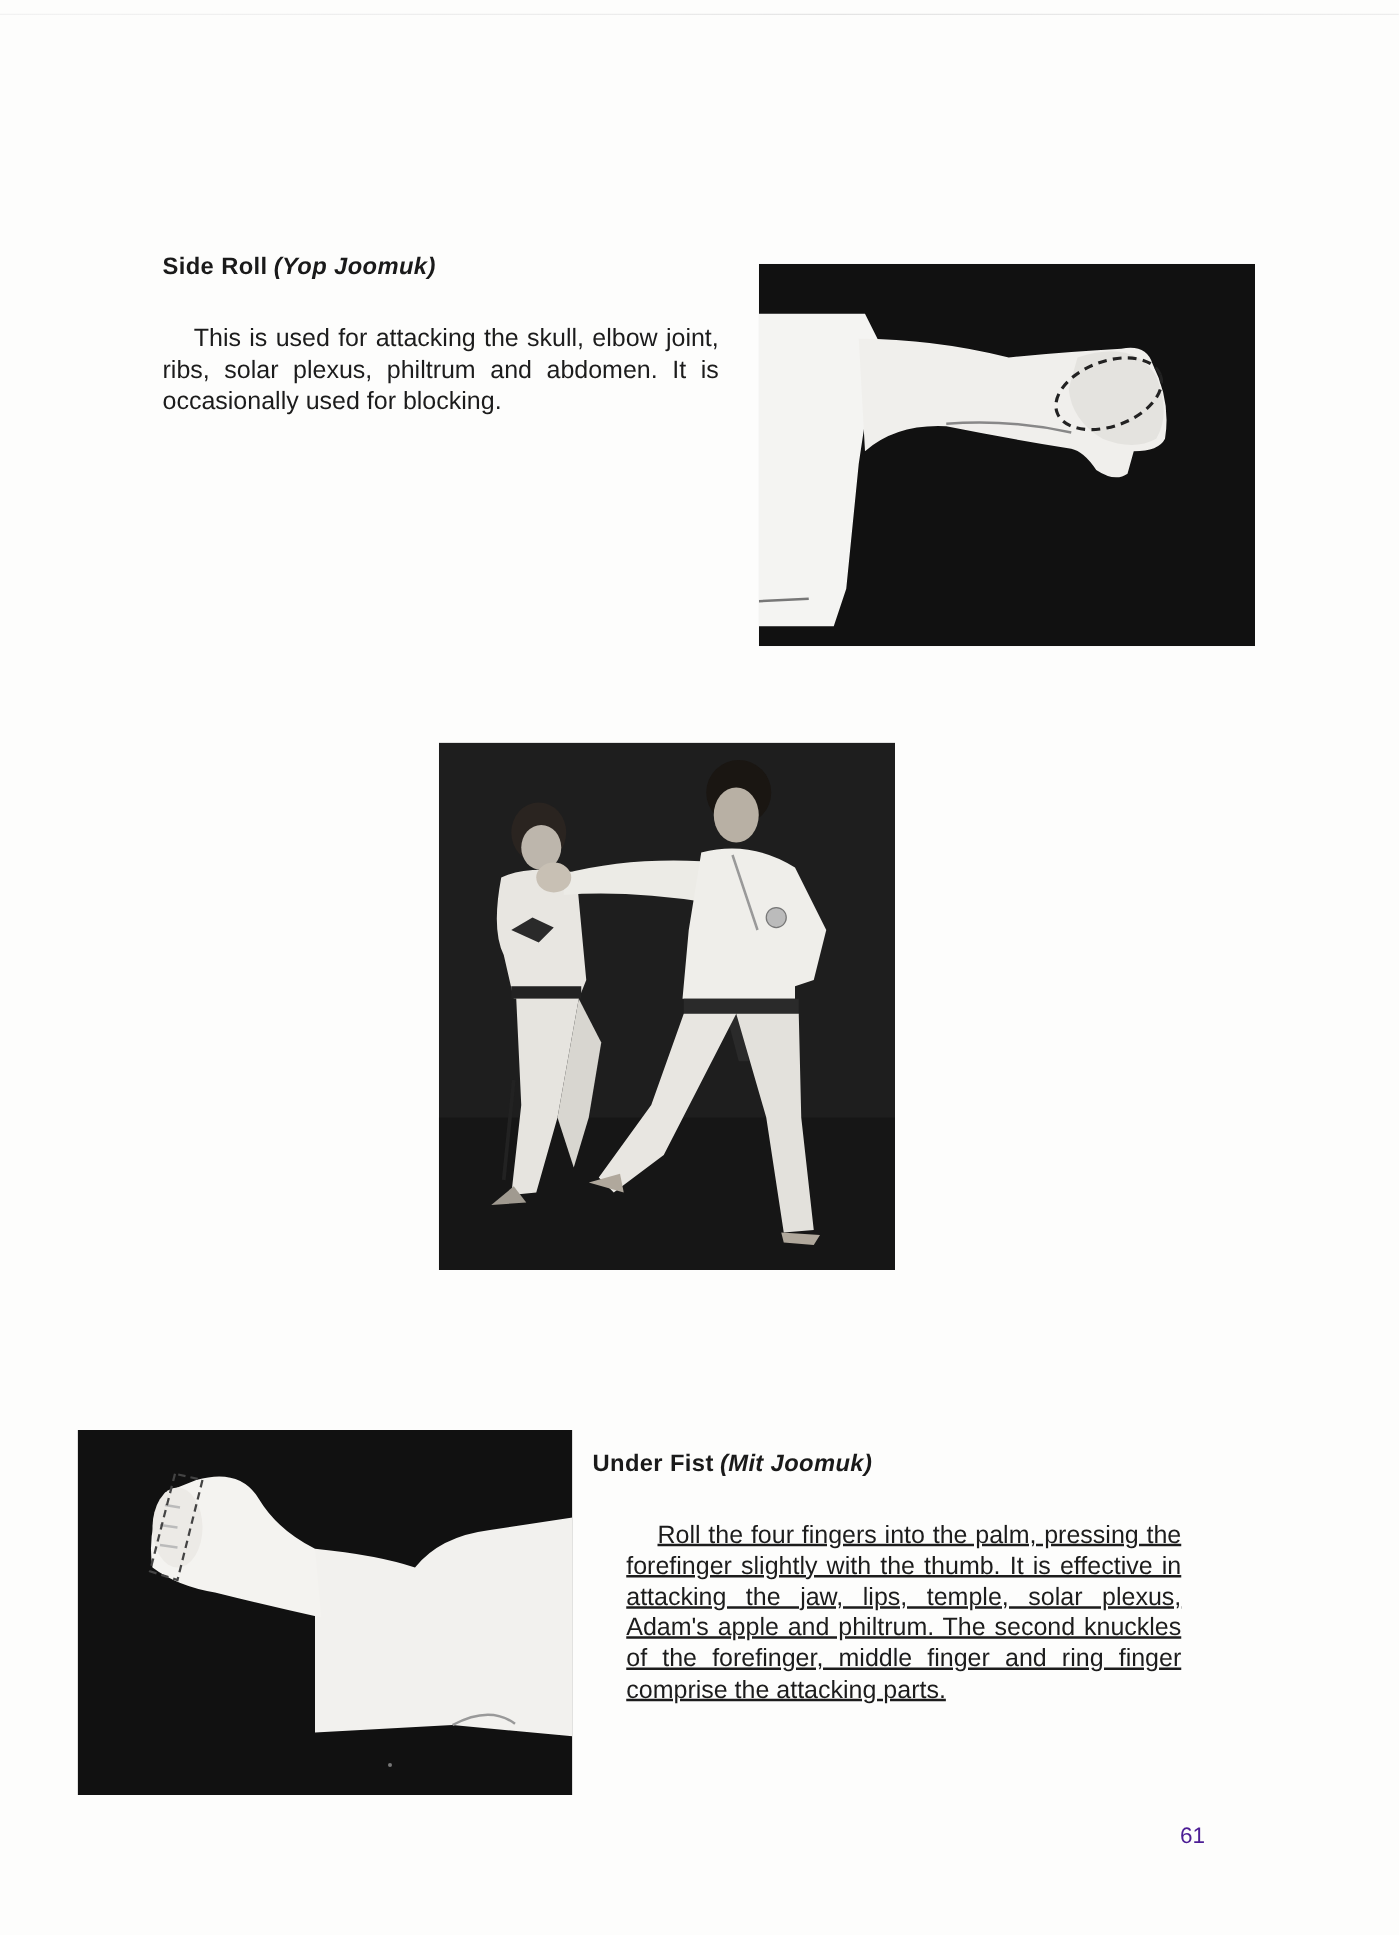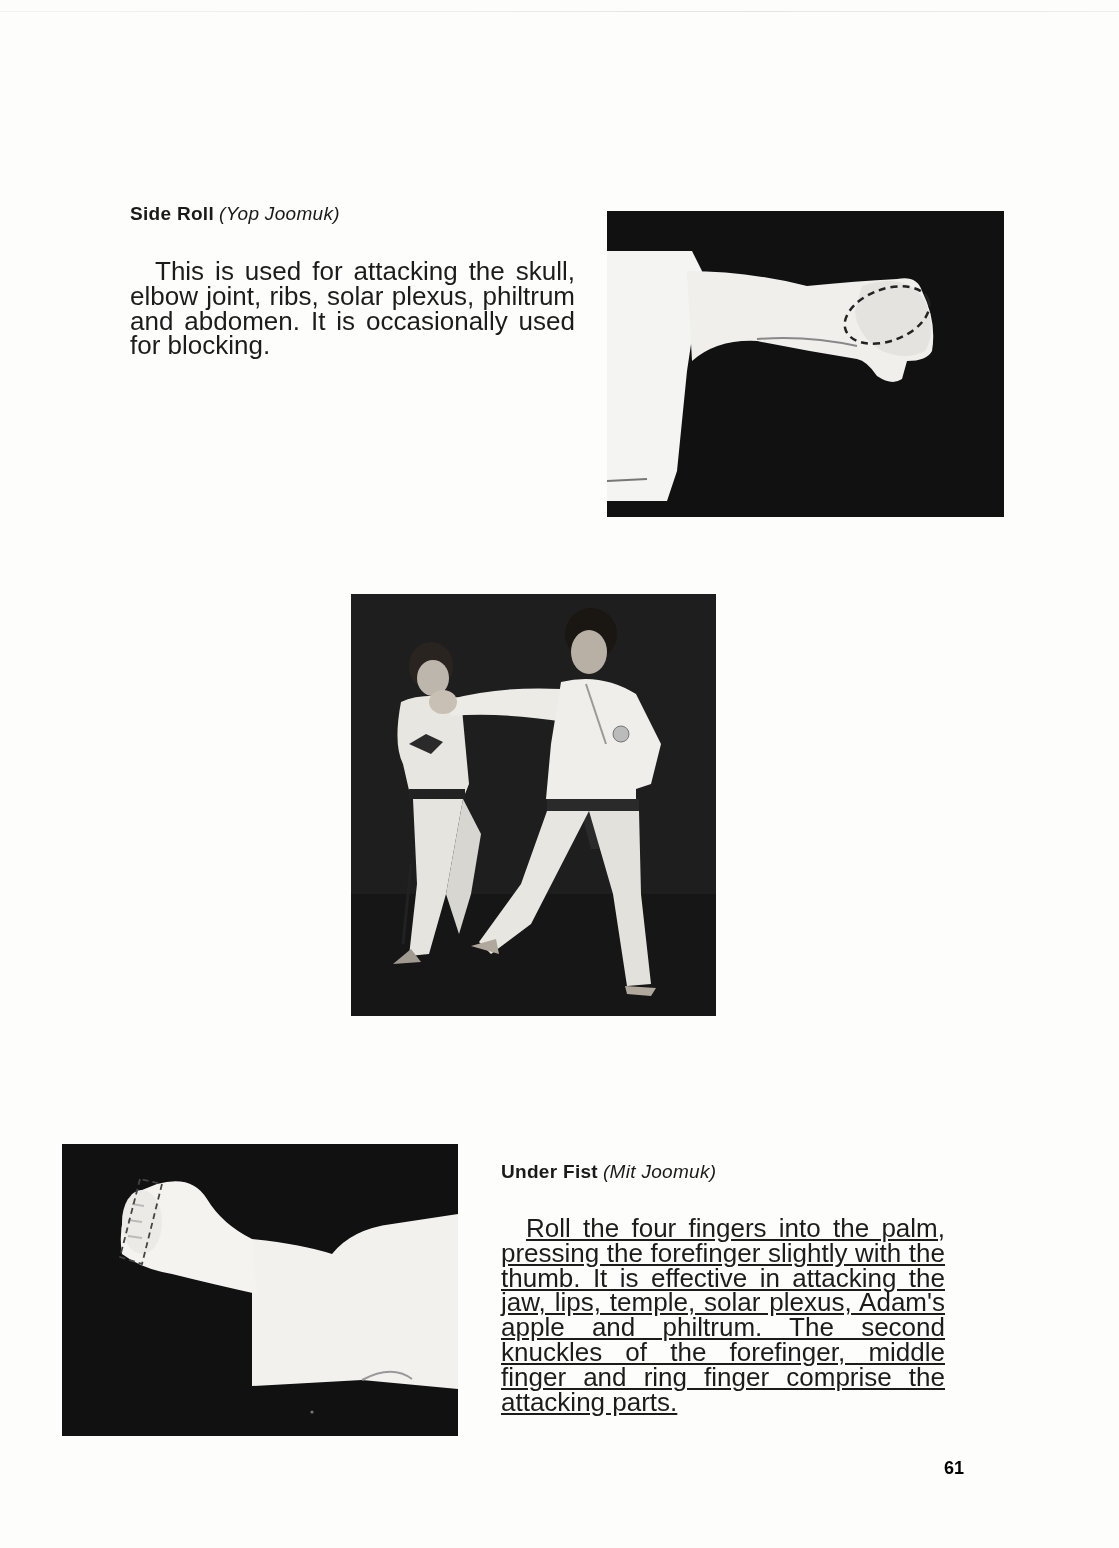--- a/index.html
+++ b/index.html
@@ -5,26 +5,26 @@
     html, body { margin: 0; padding: 0; }
     body {
       width: 1119px; height: 1548px; position: relative; overflow: hidden;
       background: #fdfdfc;
       font-family: "Liberation Sans", "DejaVu Sans", sans-serif;
       color: #1a1a1a;
     }
     .scanline { position: absolute; left: 0; top: 11px; width: 1119px; height: 1px;
       background: linear-gradient(90deg, #f2f2f2 0%, #ececec 45%, #e4e4e4 60%, #ededed 100%); }
     .section-title { position: absolute; font-size: 19px; font-weight: bold; letter-spacing: 0.3px; white-space: nowrap; }
-    .section-title .native { font-weight: normal; font-style: italic; margin-left: 5px; }
-    .body-text { position: absolute; font-size: 26px; line-height: 24.8px; text-align: justify;
+    .section-title .native { font-weight: bold; font-style: italic; margin-left: 5px; }
+    .body-text { position: absolute; font-size: 20px; line-height: 24.8px; text-align: justify;
       text-indent: 25px; color: #1c1c1c; }
     .photo { position: absolute; overflow: hidden; }
     .photo svg { display: block; width: 100%; height: 100%; }
-    .page-number { position: absolute; font-size: 18px; font-weight: bold; color: #000000; }
+    .page-number { position: absolute; font-size: 18px; font-weight: normal; color: #4c1d95; }
   </style>
 </head>
 <body>
 
 <div class="scanline"></div>
 
 <div class="section-title" style="left:130px; top:203px;">
   <span>Side Roll</span><span class="native">(Yop Joomuk)</span>
 </div>
 <div class="body-text" style="left:130px; top:259px; width:445px;">This is used for attacking the skull, elbow joint, ribs, solar plexus, philtrum and abdomen. It is occasionally used for blocking.</div>
@@ -88,18 +88,18 @@
 
     <path d="M95 40 Q130 30 145 55 Q160 80 190 95 L195 150 Q150 140 110 130 Q80 125 60 110 Q55 80 70 50 Z" fill="#f4f3f0"></path>
     <ellipse cx="80" cy="78" rx="20" ry="32" fill="#eceae6"></ellipse>
     <path d="M70 60 L82 62 M66 76 L80 78 M66 92 L80 94" stroke="#bbb" stroke-width="2"></path>
 
     <path d="M78 35 L58 113 L80 120 L100 40 Z" fill="none" stroke="#444" stroke-width="1.8" stroke-dasharray="6 4"></path>
     <circle cx="250" cy="268" r="1.6" fill="#777"></circle>
   </svg>
 </div>
 
-<div class="section-title" style="left:501px; top:1161px;">
+<div class="section-title" style="left:474px; top:1161px;">
   <span>Under Fist</span><span class="native">(Mit Joomuk)</span>
 </div>
 <div class="body-text" style="left:501px; top:1216px; width:444px;text-decoration:underline;">Roll the four fingers into the palm, pressing the forefinger slightly with the thumb. It is effective in attacking the jaw, lips, temple, solar plexus, Adam's apple and philtrum. The second knuckles of the forefinger, middle finger and ring finger comprise the attacking parts.</div>
 
 <div class="page-number" style="left:944px; top:1458px;">61</div>
 
 </body></html>

